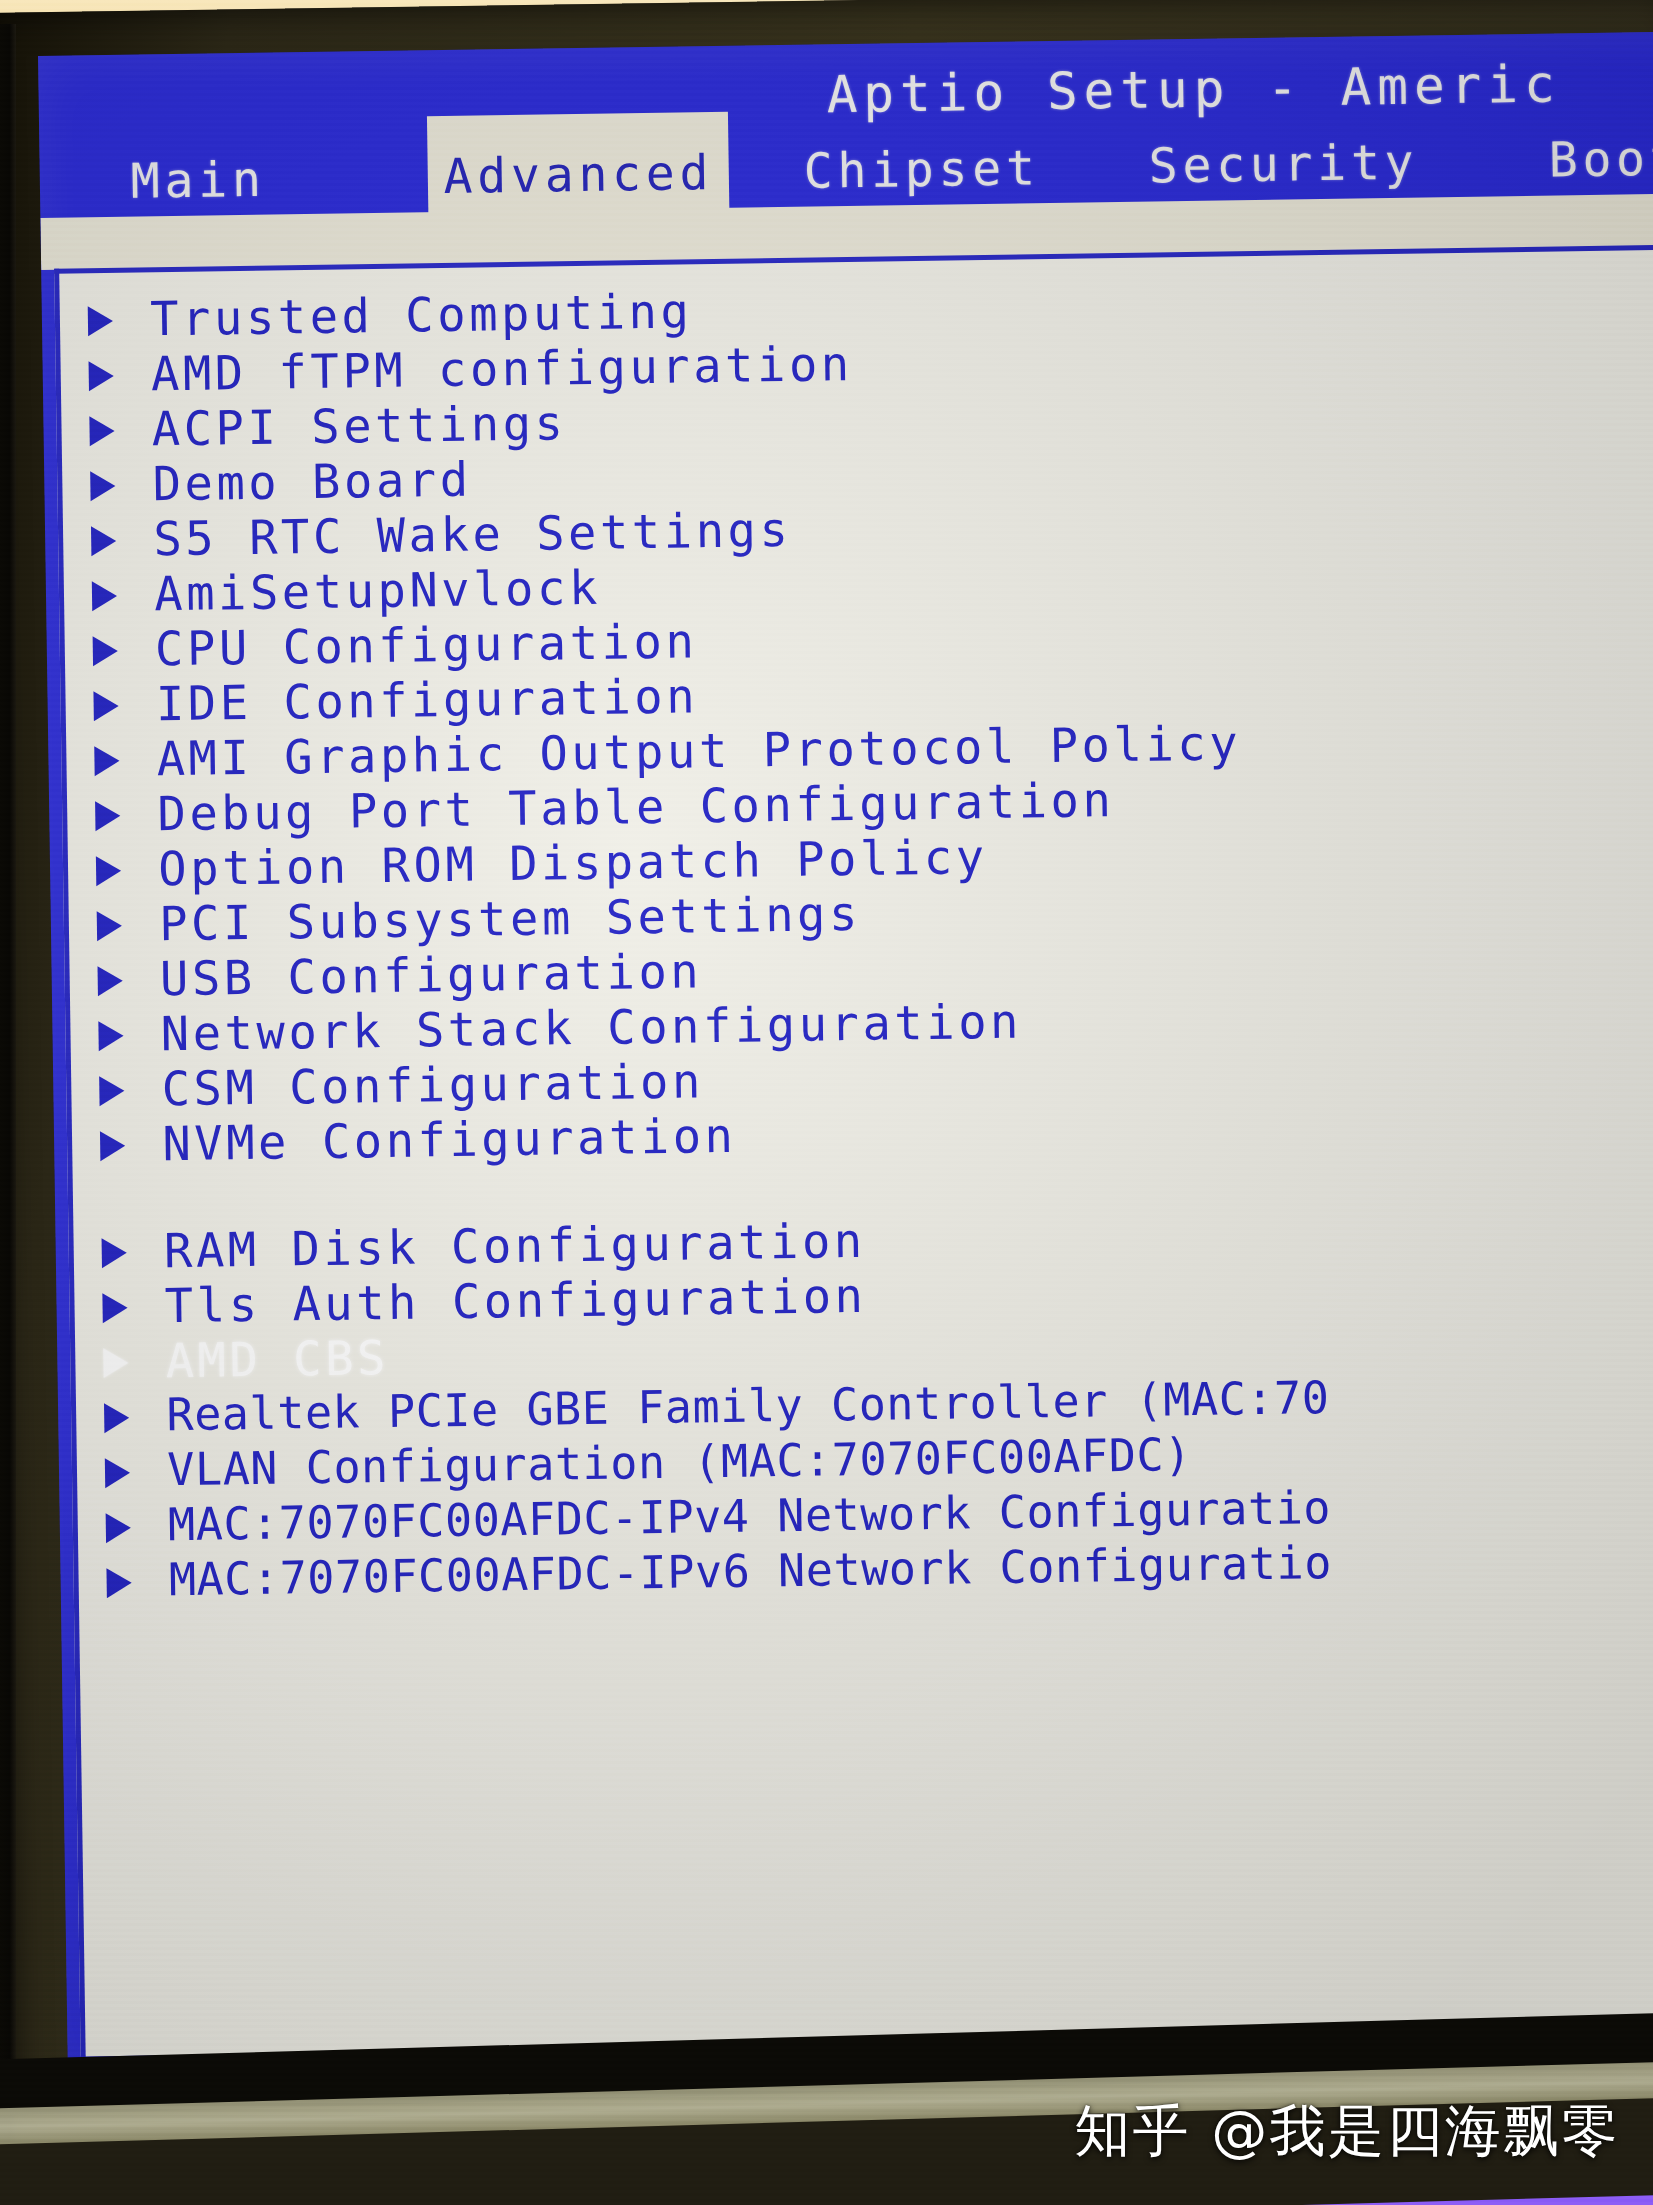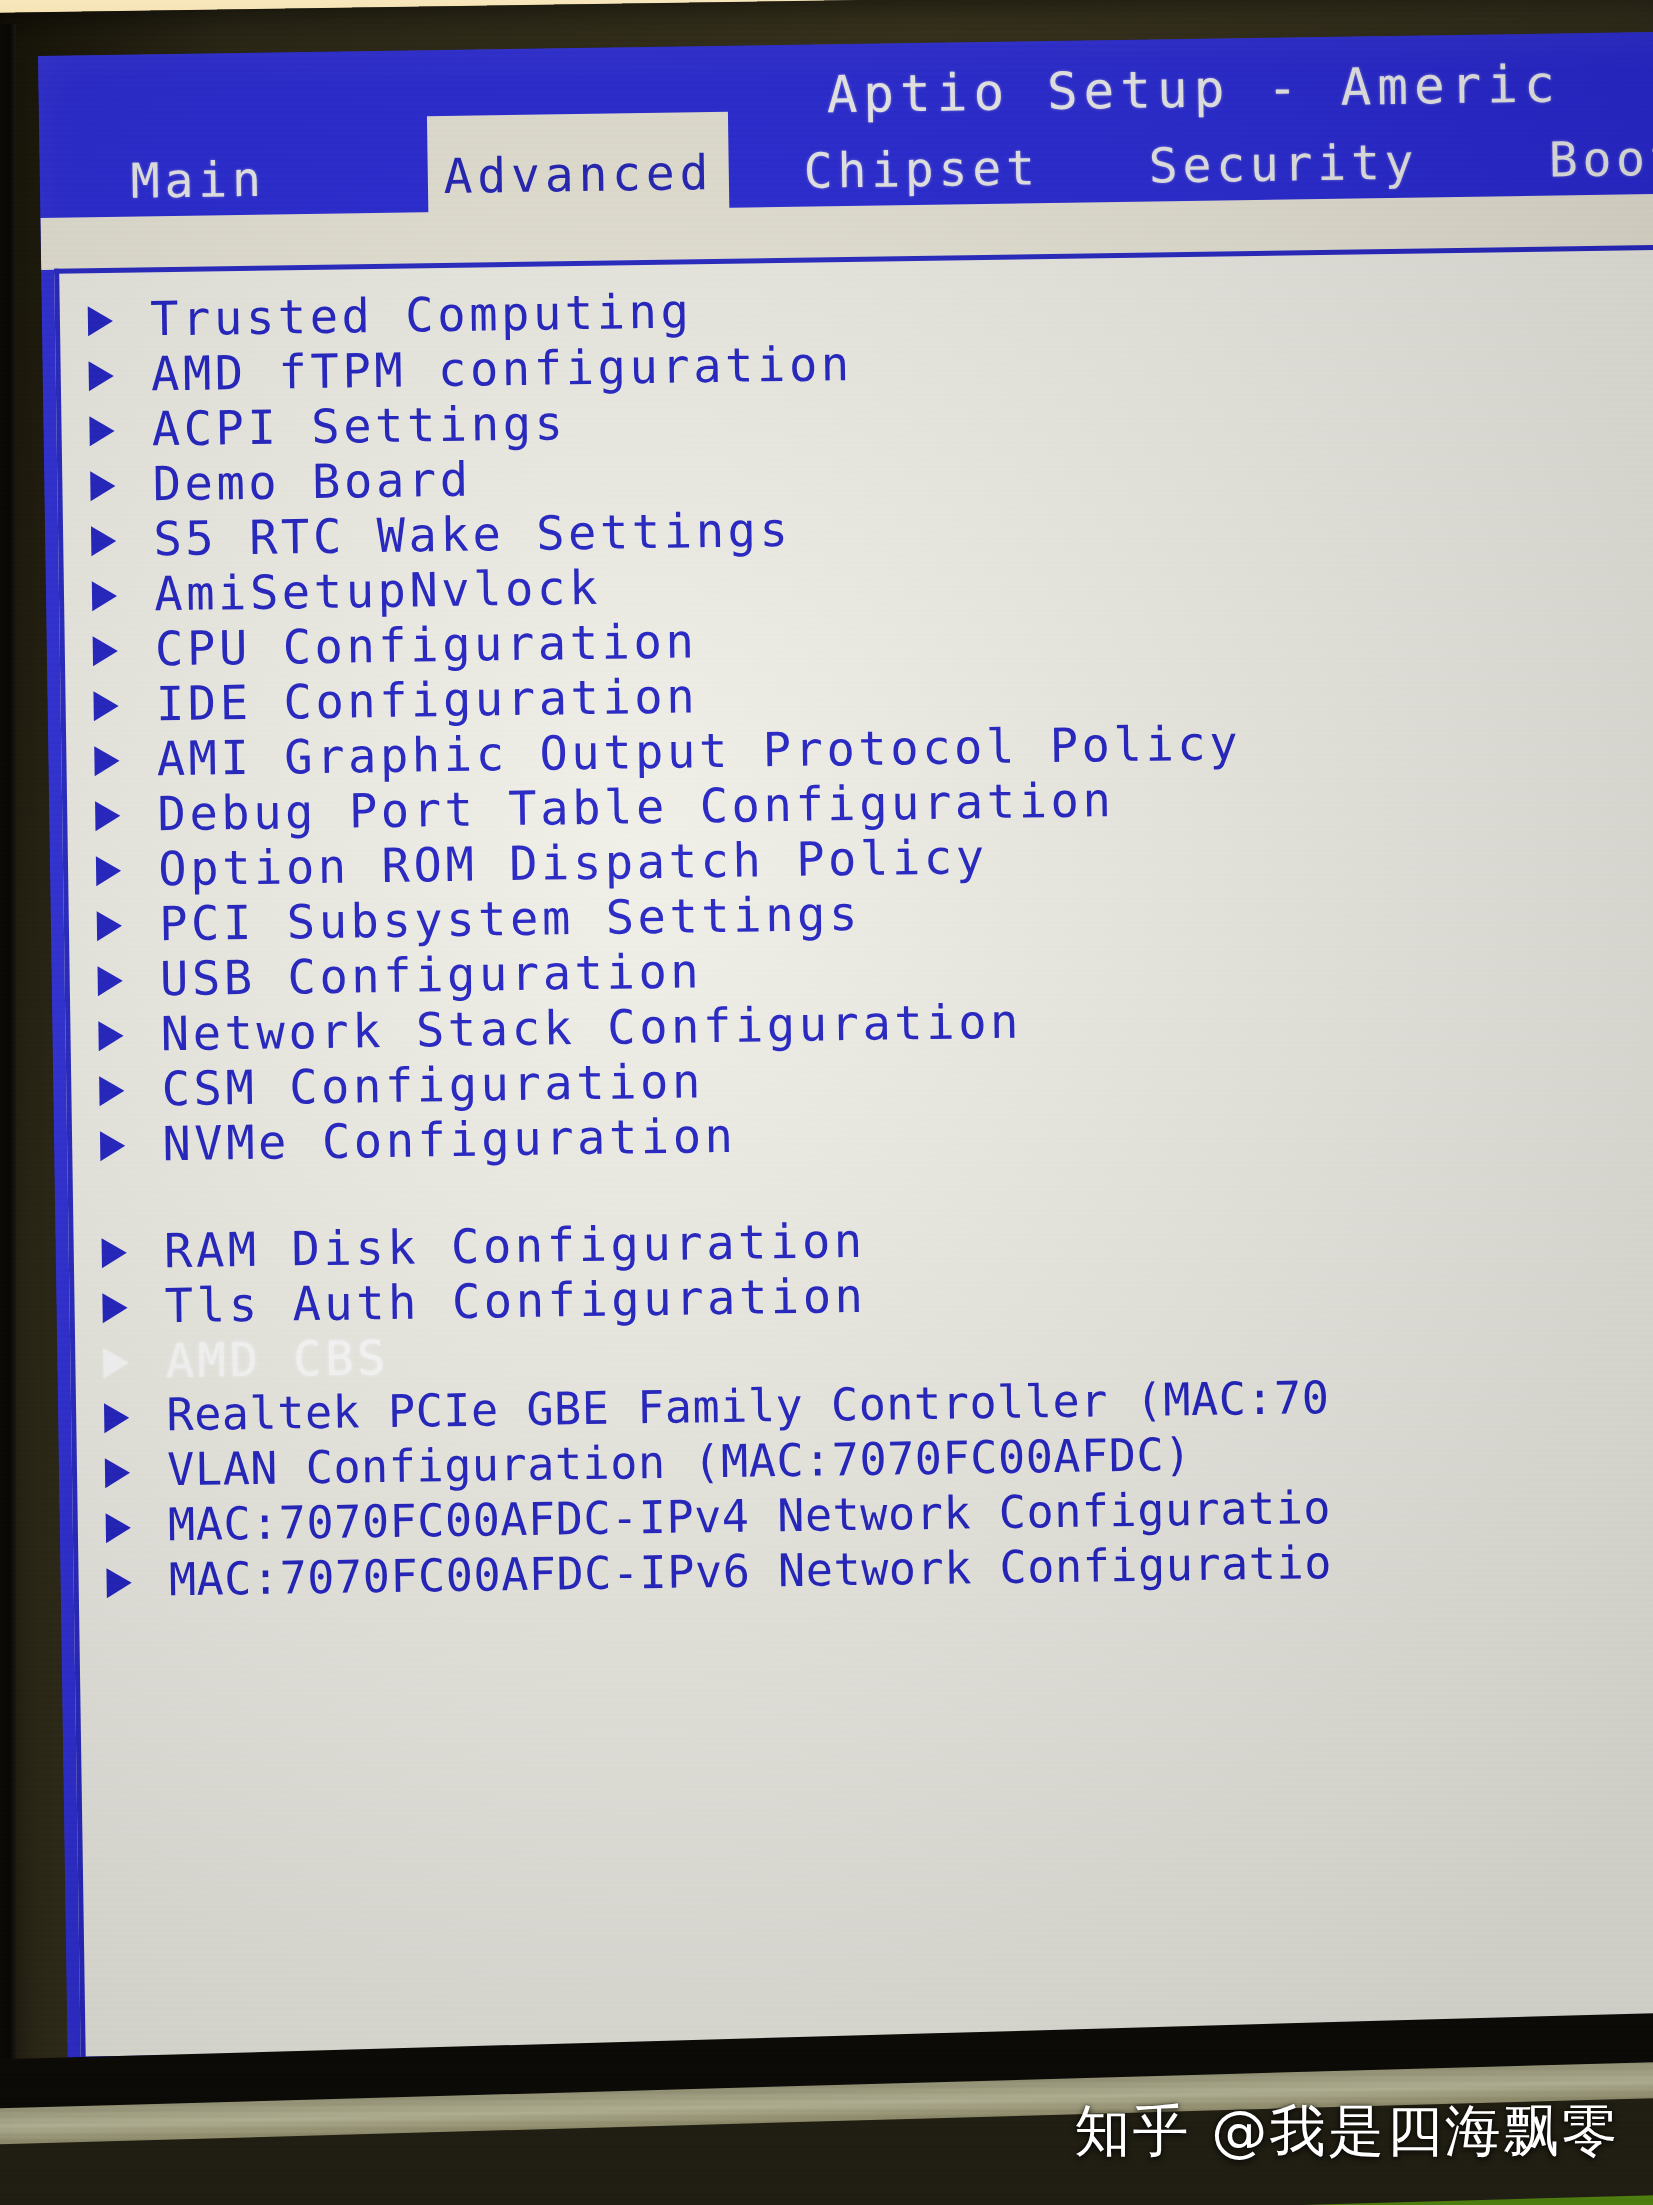--- a/index.html
+++ b/index.html
@@ -1,20 +1,20 @@
 <!DOCTYPE html>
 <html style="font-size:9.7px"><head>
 <meta charset="utf-8">
 <style>
   html,body{margin:0;padding:0;background:#000;}
   body{width:1654px;height:2205px;overflow:hidden;position:relative;
        font-family:"DejaVu Sans Mono","Liberation Mono",monospace;}
 
   
-  #photo{position:absolute;inset:0;background:#4d7c0f;overflow:hidden;}
+  #photo{position:absolute;inset:0;background:#8b5cf6;overflow:hidden;}
 
   
   #wall{position:absolute;left:0;top:0;width:1654px;height:73px;
         background:linear-gradient(180deg,#f8e7bb 0%,#f3ddab 70%,#e8d099 100%);}
 
   
   #monitor{position:absolute;left:-18px;top:13.3px;width:1697px;height:2206px;
            background:linear-gradient(100deg,#131006 0%,#2a2616 12%,#36311c 45%,#2b2718 85%,#14110a 100%);
            transform:rotate(-0.85deg);transform-origin:0 0;
            box-shadow:0 0 36px rgba(0,0,0,.75) inset;}

